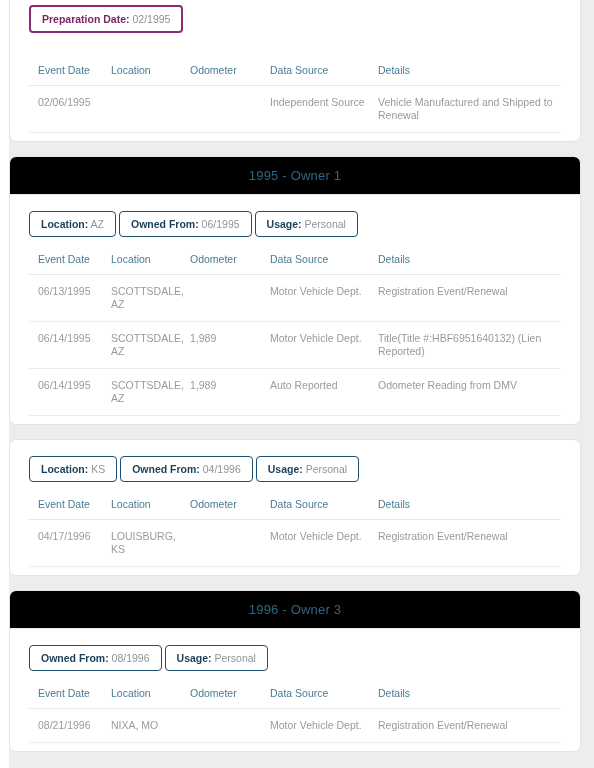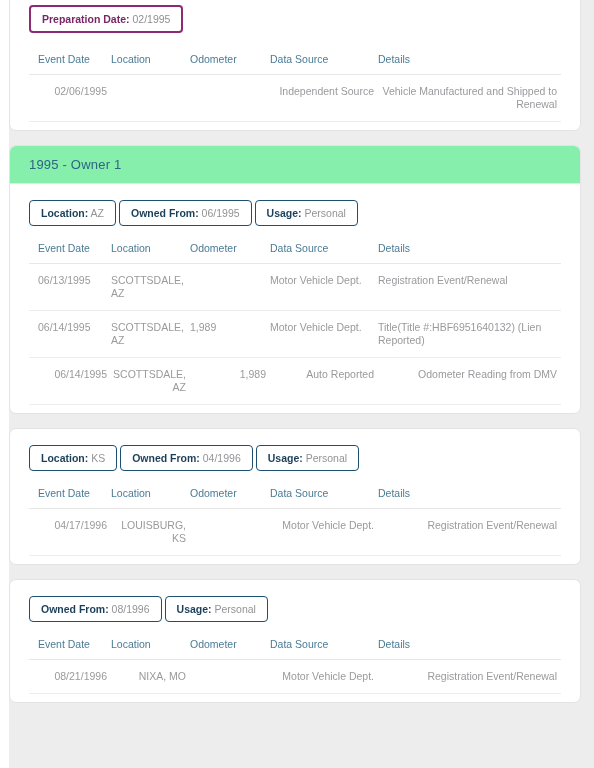--- a/index.html
+++ b/index.html
@@ -54,39 +54,40 @@
 
   
   .prep-badge {
     display: inline-block;
     border: 2px solid #8e2a74;
     border-radius: 4px;
     padding: 6px 11px 6px 11px;
     font-size: 10.5px;
     line-height: 12px;
     white-space: nowrap;
-    margin-bottom: 4px;
+    margin-bottom: 15px;
   }
   .prep-badge .lbl {
     color: #7a2566;
     font-weight: bold;
   }
   .prep-badge .val {
     color: #8f8f93;
     font-weight: normal;
   }
 
   
   .section-head {
-    background: #86efac;
+    background: #000000;
     border-bottom: 1px solid #e6e6e6;
     padding: 11px 19px 11px 19px;
     font-size: 13px;
     color: #2f6582;
     letter-spacing: 0.2px;
+    text-align: center;
   }
 
   
   .badges {
     padding: 16px 19px 0 19px;
     display: flex;
     gap: 3px;
     flex-wrap: wrap;
   }
   .badge {
@@ -128,21 +129,20 @@
   table.events td {
     font-size: 10.5px;
     color: #9a9a9e;
     padding: 10px 4px 10px 0;
     border-bottom: 1px solid #ededed;
     vertical-align: top;
     line-height: 13px;
   }
   table.events tr:last-child td {
     border-bottom: 1px solid #ededed;
-    text-align: right;
   }
 
   
   .c-date { width: 82px; padding-left: 9px !important; }
   .c-loc  { width: 79px; }
   .c-odo  { width: 80px; }
   .c-src  { width: 108px; }
   .c-det  { width: auto; }
 
   th.c-date { padding-left: 9px !important; }
@@ -245,20 +245,21 @@
                 <td class="c-loc">LOUISBURG, KS</td>
                 <td class="c-odo"></td>
                 <td class="c-src">Motor Vehicle Dept.</td>
                 <td class="c-det">Registration Event/Renewal</td>
               </tr>
             </tbody>
           </table>
         </div>
       </div>
       <div class="card">
+        <div class="section-head">1996 - Owner  3</div>
         <div class="badges">
           <div class="badge"><span class="lbl">Owned From:</span><span class="val"> 08/1996</span></div>
           <div class="badge"><span class="lbl">Usage:</span><span class="val"> Personal</span></div>
         </div>
         <div class="table-wrap">
           <table class="events">
             <thead>
               <tr>
                 <th class="c-date">Event Date</th>
                 <th class="c-loc">Location</th>

